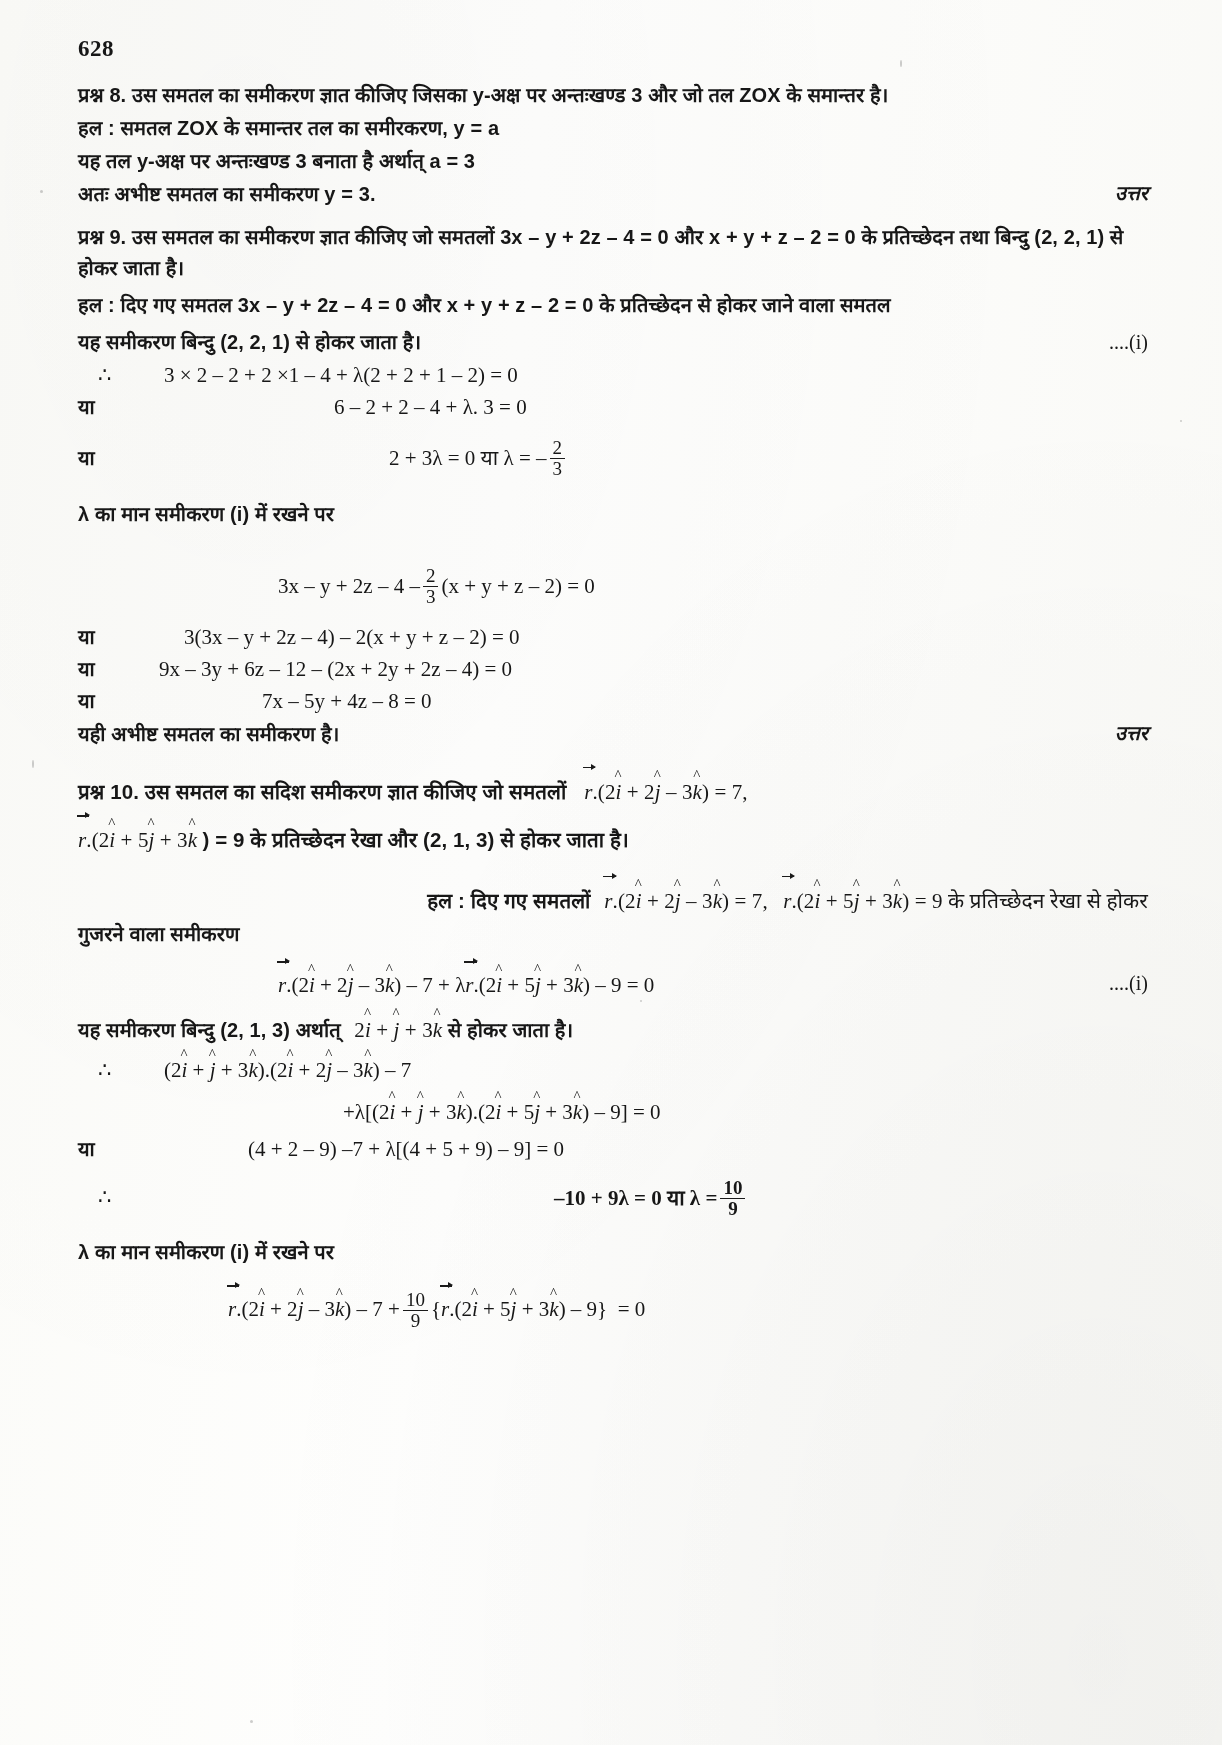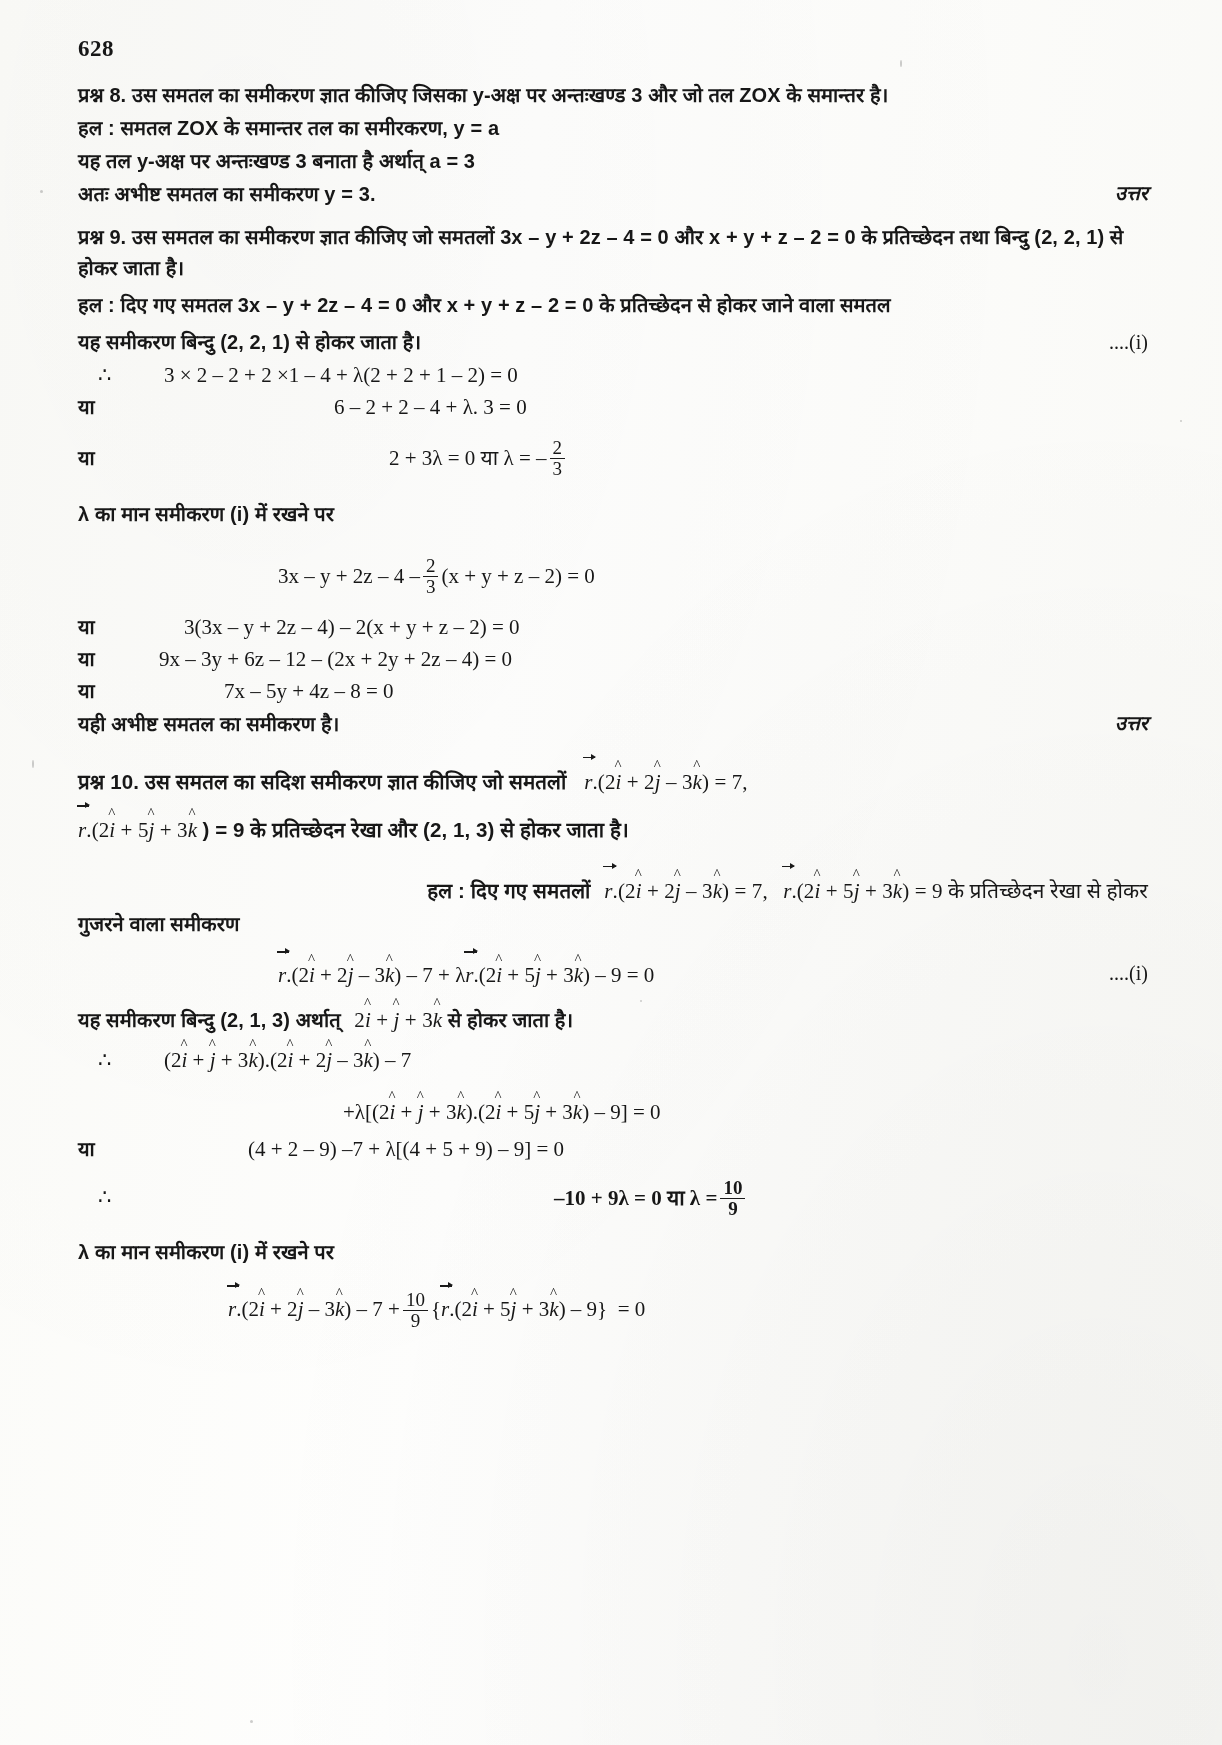--- a/index.html
+++ b/index.html
@@ -220,37 +220,37 @@
 
     <div class="rowline" style="margin-top:18px;">
       <span class="rowlabel">या</span>
       <span class="rowbody" style="margin-left:245px;">
         <span>2 + 3λ = 0 या λ = –</span><span class="frac"><span class="num">2</span><span class="den">3</span></span>
       </span>
     </div>
 
     <div class="para indent1" style="margin-top:20px;">λ का मान समीकरण (i) में रखने पर</div>
 
-    <div class="eqline" style="margin-top:26px;margin-left:200px;">
+    <div class="eqline" style="margin-top:36px;margin-left:200px;">
       <span>3x – y + 2z – 4 –</span><span class="frac"><span class="num">2</span><span class="den">3</span></span><span>(x + y + z – 2) = 0</span>
     </div>
 
     <div class="rowline" style="margin-top:16px;">
       <span class="rowlabel">या</span>
       <span class="rowbody" style="margin-left:40px;">3(3x – y + 2z – 4) – 2(x + y + z – 2) = 0</span>
     </div>
 
     <div class="rowline">
       <span class="rowlabel">या</span>
       <span class="rowbody" style="margin-left:15px;">9x – 3y + 6z – 12 – (2x + 2y + 2z – 4) = 0</span>
     </div>
 
     <div class="rowline">
       <span class="rowlabel">या</span>
-      <span class="rowbody" style="margin-left:80px;">7x – 5y + 4z – 8 = 0</span>
+      <span class="rowbody" style="margin-left:118px;">7x – 5y + 4z – 8 = 0</span>
     </div>
 
     <div style="position:relative;">
       <div class="para indent1">यही अभीष्ट समतल का समीकरण है।</div>
       <span class="ans" style="top:0;">उत्तर</span>
     </div>
 
     <div class="gap-m"></div>
 
     <div class="para" style="font-size:20.5px;">
@@ -292,21 +292,21 @@
       <span>से होकर जाता है।</span>
     </div>
 
     <div class="rowline" style="margin-top:12px;">
       <span class="rowlabel sym" style="padding-left:20px;">∴</span>
       <span class="rowbody math">
         (2<span class="hat"><span>i</span></span> + <span class="hat"><span>j</span></span> + 3<span class="hat"><span>k</span></span>).(2<span class="hat"><span>i</span></span> + 2<span class="hat"><span>j</span></span> – 3<span class="hat"><span>k</span></span>) – 7
       </span>
     </div>
 
-    <div class="eqline" style="margin-left:265px;margin-top:24px;">
+    <div class="eqline" style="margin-left:265px;margin-top:14px;">
       <span class="math">
         +λ[(2<span class="hat"><span>i</span></span> + <span class="hat"><span>j</span></span> + 3<span class="hat"><span>k</span></span>).(2<span class="hat"><span>i</span></span> + 5<span class="hat"><span>j</span></span> + 3<span class="hat"><span>k</span></span>) – 9] = 0
       </span>
     </div>
 
     <div class="rowline">
       <span class="rowlabel">या</span>
       <span class="rowbody" style="margin-left:104px;">(4 + 2 – 9) –7 + λ[(4 + 5 + 9) – 9] = 0</span>
     </div>
 

